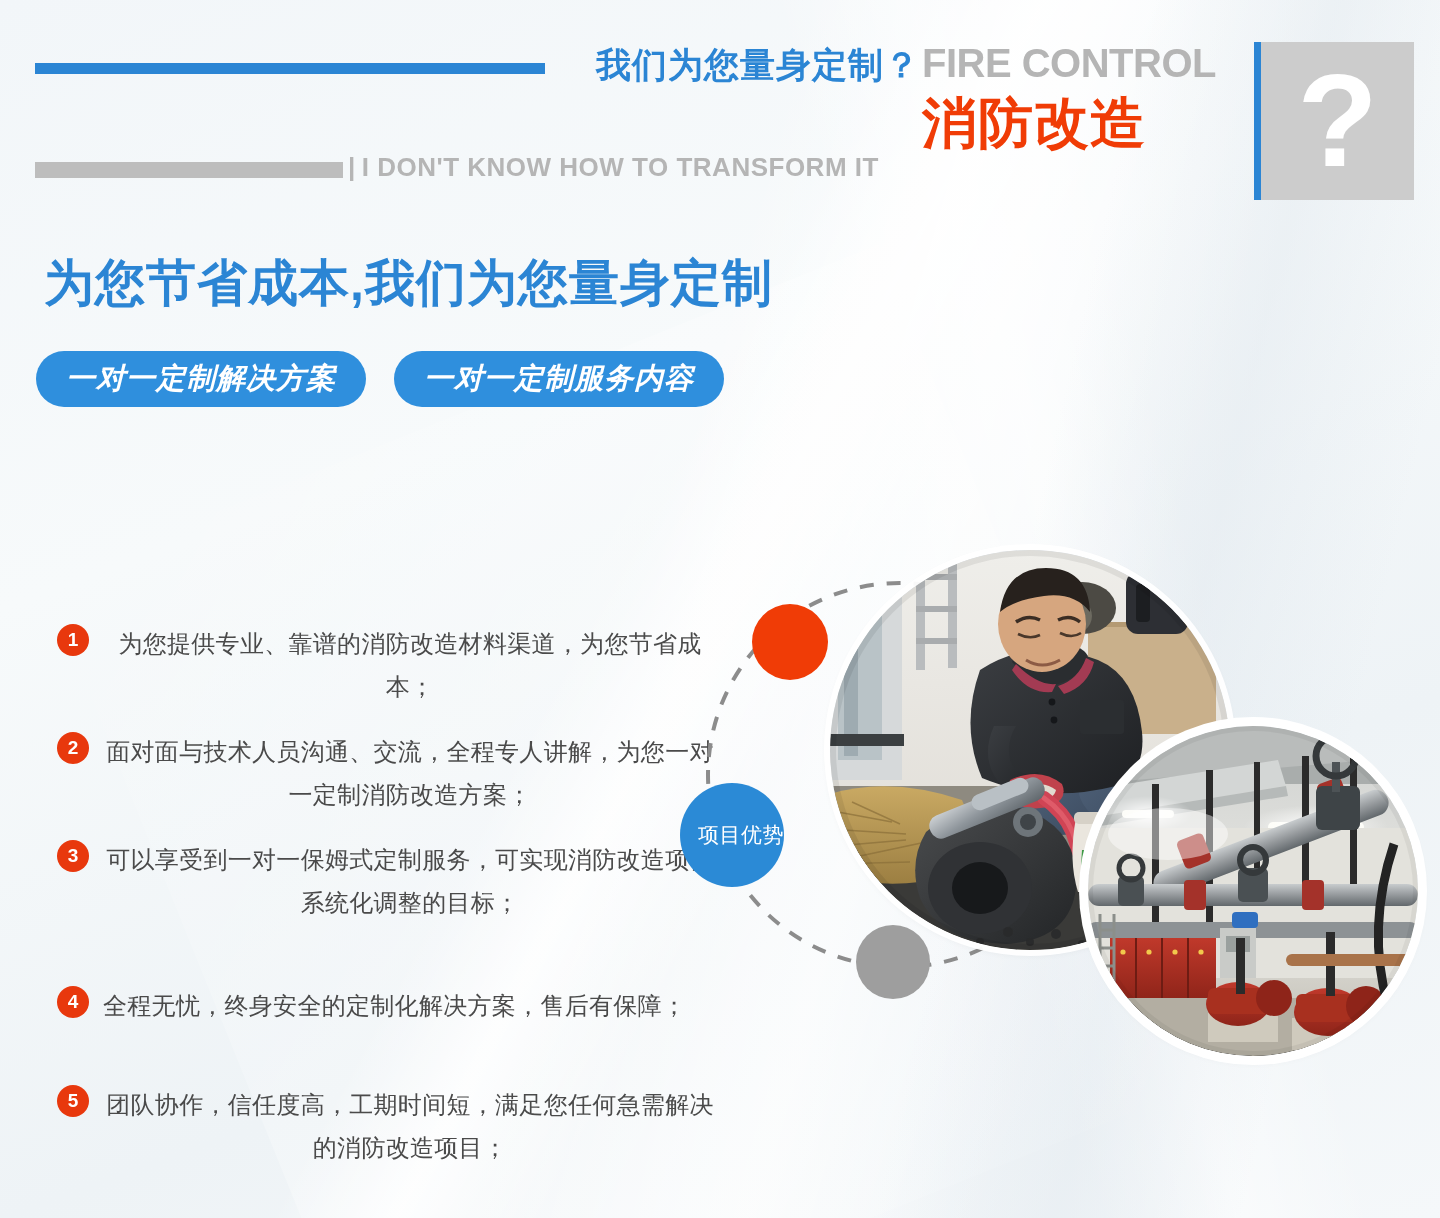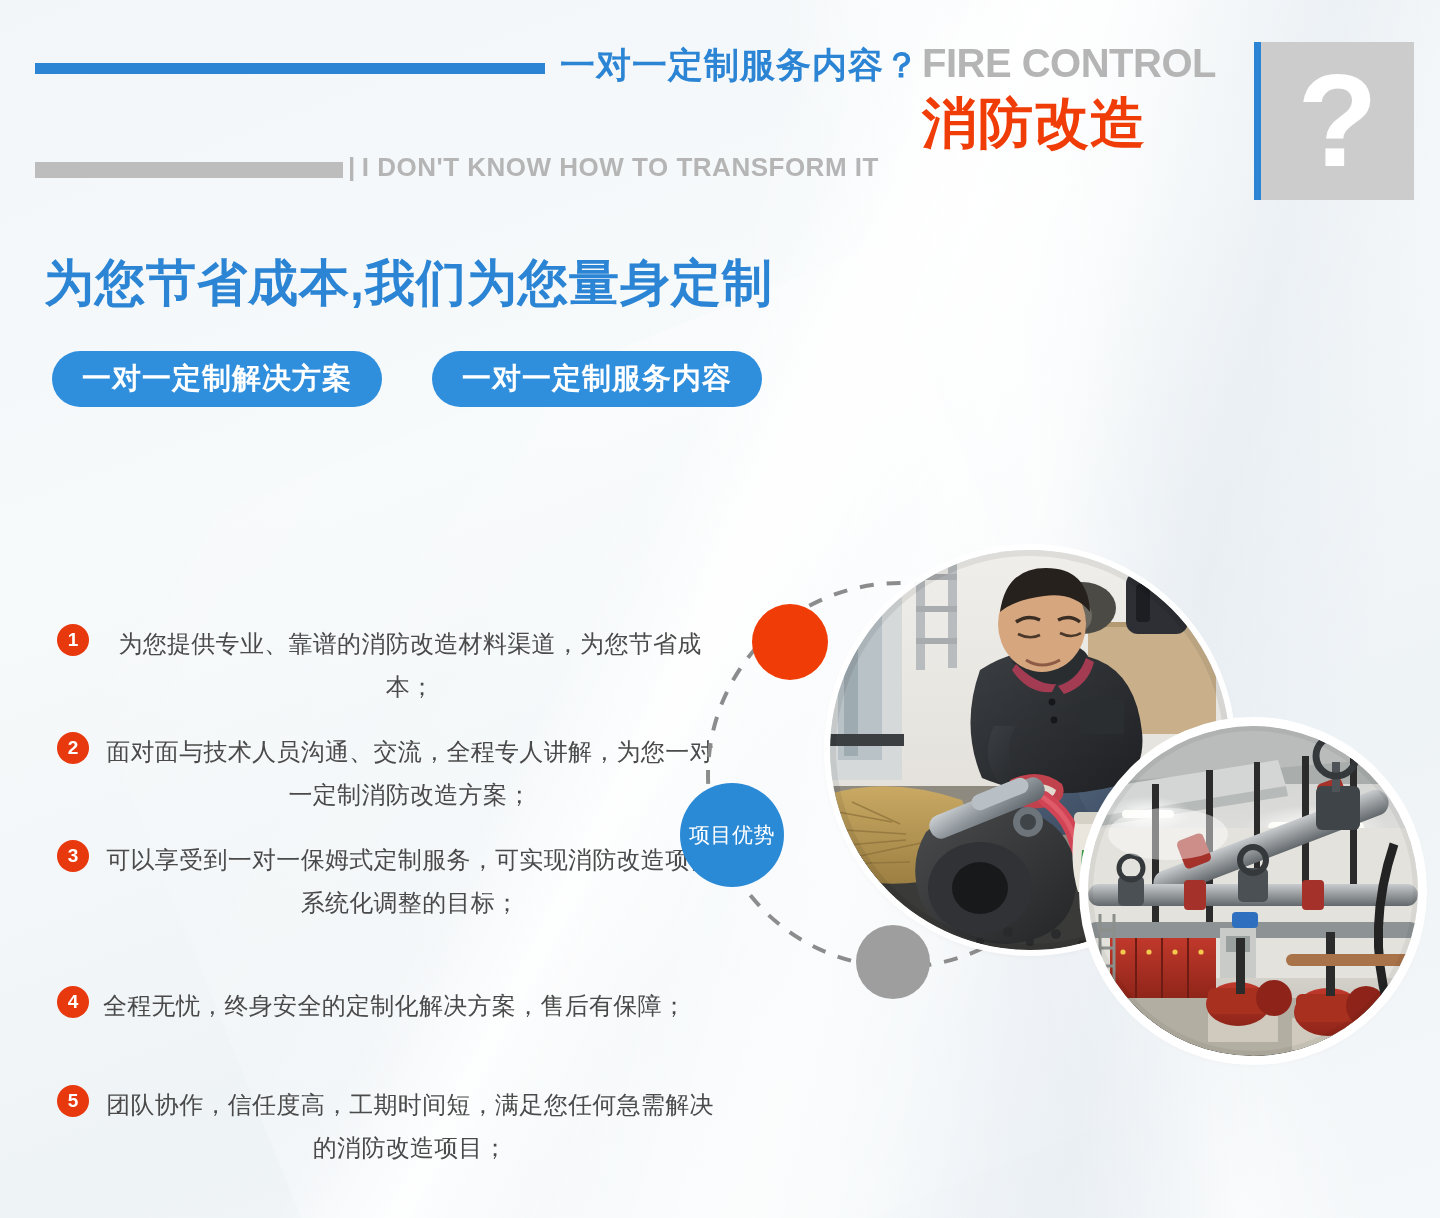--- a/index.html
+++ b/index.html
@@ -144,23 +144,24 @@
     left: 44px; top: 250px;
     color: #2b85d4;
     font-size: 50px;
     font-weight: bold;
     letter-spacing: 1px;
     white-space: nowrap;
   }
 
   .pills {
     position: absolute;
-    left: 52px; top: 351px;
+    left: 36px; top: 351px;
     display: flex;
-    gap: 50px;
+    gap: 28px;
+    font-style: italic;
   }
   .pill {
     background: #2f8fdd;
     color: #ffffff;
     font-size: 29px;
     font-weight: bold;
     letter-spacing: 1px;
     border-radius: 30px;
     padding: 9px 30px 11px 30px;
     white-space: nowrap;
@@ -222,21 +223,21 @@
     width: 76px; height: 76px;
     background: #f03c06;
   }
   .dot-blue {
     left: 20px; top: 253px;
     width: 104px; height: 104px;
     background: #2b8ad6;
     color: #ffffff;
     font-size: 21px;
     line-height: 104px;
-    text-align: center;
+    text-align: right;
     letter-spacing: .5px;
   }
   .dot-gray {
     left: 196px; top: 395px;
     width: 74px; height: 74px;
     background: #9e9e9e;
   }
 
   .photo {
     position: absolute;
@@ -264,21 +265,21 @@
   <div class="streak streak-a"></div>
   <div class="streak streak-b"></div>
   <div class="streak streak-c"></div>
 
   <div class="header">
 
     <div class="bar-blue"></div>
     <div class="bar-gray"></div>
 
     <div class="head-lines">
-      <div class="head-cn2">一对一定制服务内容？</div>
+      <div class="head-cn2">我们为您量身定制？</div>
     </div>
 
     <div class="head-en">
       <span class="pipe">|</span><span>I DON'T KNOW HOW TO TRANSFORM IT</span>
     </div>
 
     <div class="brand">
       <div class="brand-en">FIRE CONTROL</div>
       <div class="brand-cn">消防改造</div>
     </div>

